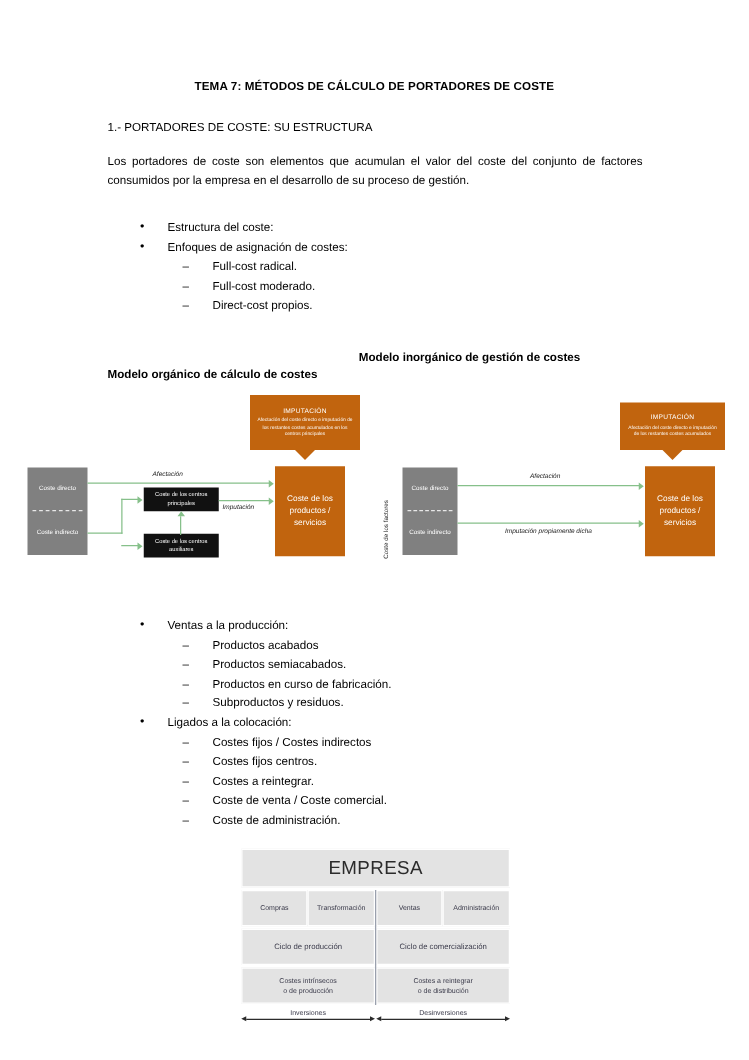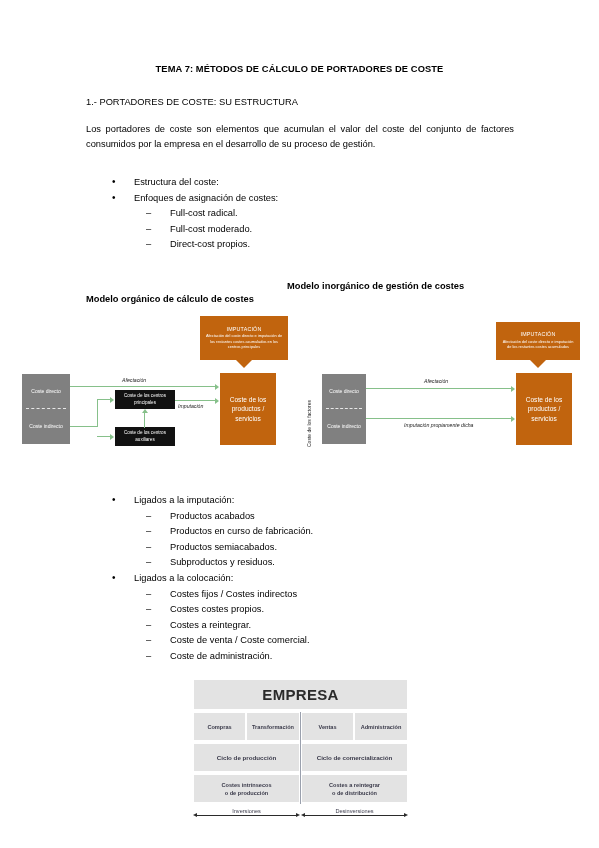--- a/index.html
+++ b/index.html
@@ -123,21 +123,21 @@
     transform:rotate(-90deg); transform-origin:left top;
   }
 
   
   .empresa {
     position:absolute; left:193px; top:679px; width:215px; height:140px;
   }
   .emp-cell {
     position:absolute; background:#E3E3E3; border:1px solid #ffffff;
     display:flex; align-items:center; justify-content:center;
-    text-align:right; color:#3a3a4a;font-weight:bold;
+    text-align:right; color:#3a3a4a;
   }
   .emp-title {
     left:0; top:0; width:215px; height:31px;
     font-size:15px; color:#2b2b2b; letter-spacing:.3px;
   }
   .emp-r2 { top:33px; height:29px; font-size:5.6px; }
   .emp-r3 { top:64px; height:29px; font-size:6.2px; }
   .emp-r4 { top:95px; height:29px; font-size:5.6px; line-height:8px; flex-direction:column; }
   .emp-divider {
     position:absolute; left:107px; top:33px; width:1px; height:92px;
@@ -256,33 +256,33 @@
     <div class="edge-lbl" style="left:124px; top:64px;">Afectación</div>
 
     <div class="gline" style="left:66px; top:104px; width:146px;"></div>
     <div class="ghead" style="left:211px; top:101.5px;"></div>
     <div class="edge-lbl" style="left:104px; top:108px;">Imputación propiamente dicha</div>
   </div>
 
   <div class="list-b">
     <ul class="lvl1">
       <li class="b1">
-        <span class="btxt">Ligados a la imputación:</span>
+        <span class="btxt">Ventas a la producción:</span>
         <ul class="lvl2">
           <li class="b2"><span>Productos acabados</span></li>
+          <li class="b2"><span>Productos semiacabados.</span></li>
           <li class="b2"><span>Productos en curso de fabricación.</span></li>
-          <li class="b2"><span>Productos semiacabados.</span></li>
           <li class="b2"><span>Subproductos y residuos.</span></li>
         </ul>
       </li>
       <li class="b1">
         <span class="btxt">Ligados a la colocación:</span>
         <ul class="lvl2">
           <li class="b2"><span>Costes fijos / Costes indirectos</span></li>
-          <li class="b2"><span>Costes costes propios.</span></li>
+          <li class="b2"><span>Costes fijos centros.</span></li>
           <li class="b2"><span>Costes a reintegrar.</span></li>
           <li class="b2"><span>Coste de venta / Coste comercial.</span></li>
           <li class="b2"><span>Coste de administración.</span></li>
         </ul>
       </li>
     </ul>
   </div>
 
   <div class="empresa">
     <div class="emp-cell emp-title">EMPRESA</div>

